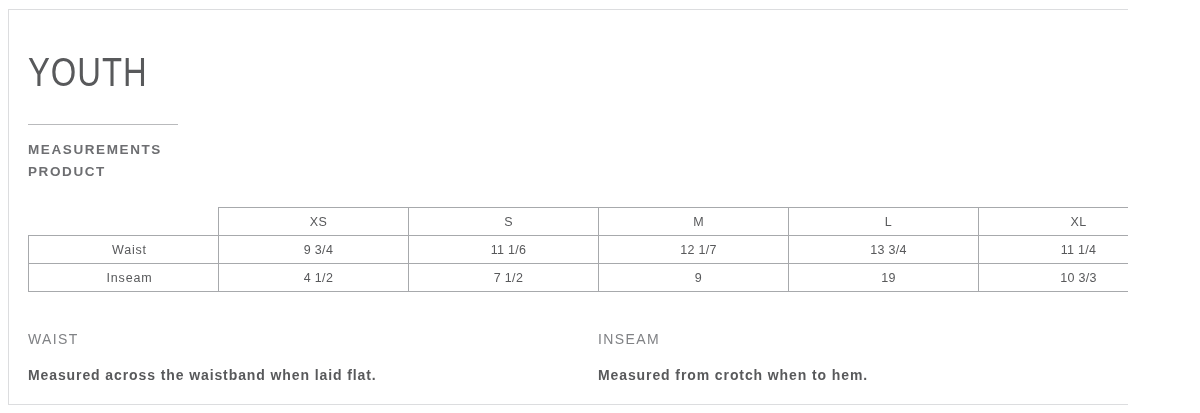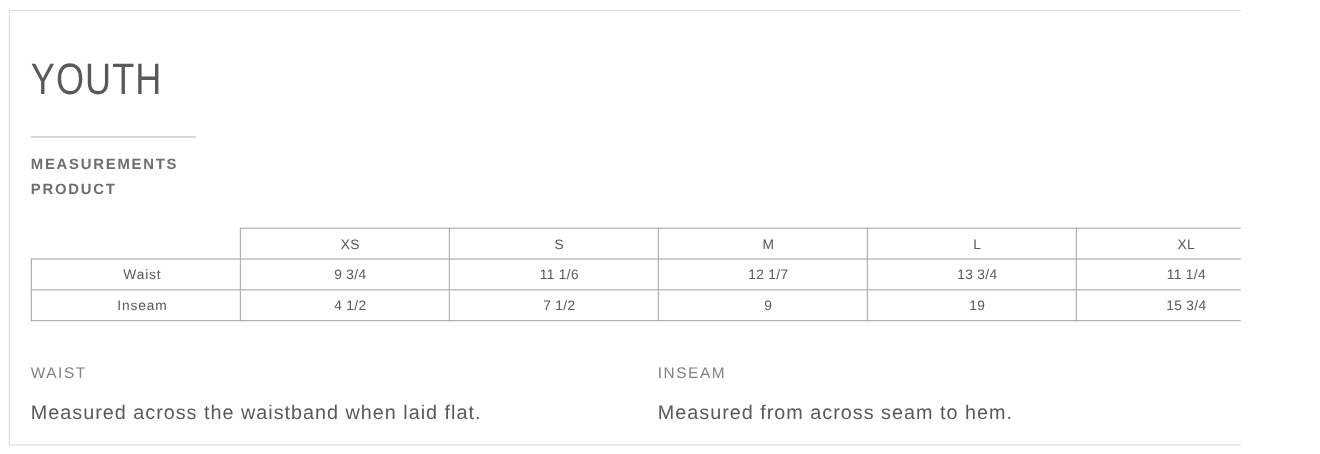--- a/index.html
+++ b/index.html
@@ -94,24 +94,25 @@
   .note h3 {
     margin: 0;
     font-size: 14px;
     font-weight: normal;
     letter-spacing: 1.4px;
     color: #808285;
     line-height: 18px;
   }
   .note p {
     margin: 18px 0 0 0;
-    font-size: 18px;
+    font-size: 14px;
     letter-spacing: 0.9px;
     color: #58595b;
     line-height: 18px;
+    font-weight: bold;
   }
 </style>
 </head>
 <body>
 
 <div class="page">
   <div class="frame"></div>
 
   <div class="content">
 
@@ -151,30 +152,30 @@
           <td>12 1/7</td>
           <td>13 3/4</td>
           <td>11 1/4</td>
         </tr>
         <tr>
           <td class="rowlabel">Inseam</td>
           <td>4 1/2</td>
           <td>7 1/2</td>
           <td>9</td>
           <td>19</td>
-          <td>15 3/4</td>
+          <td>10 3/3</td>
         </tr>
       </tbody>
     </table>
 
     <div class="notes">
       <div class="note">
         <h3>WAIST</h3>
         <p>Measured across the waistband when laid flat.</p>
       </div>
       <div class="note">
         <h3>INSEAM</h3>
-        <p>Measured from across seam to hem.</p>
+        <p>Measured from crotch when to hem.</p>
       </div>
     </div>
 
   </div>
 </div>
 
 </body></html>

